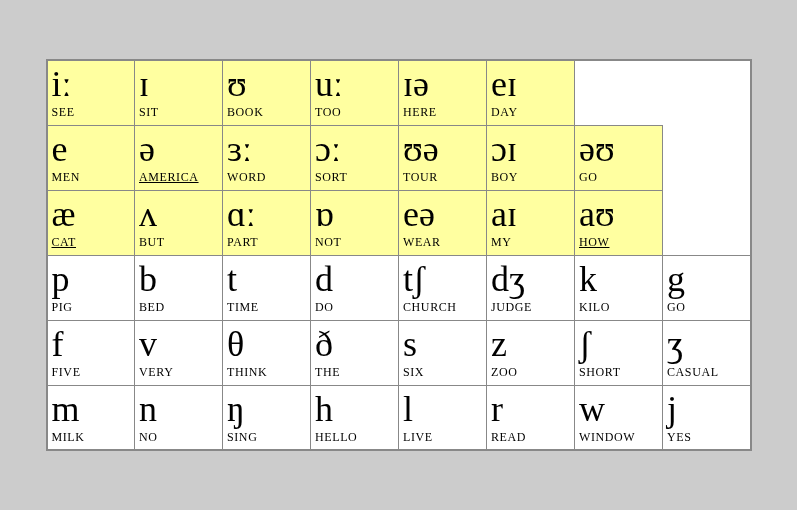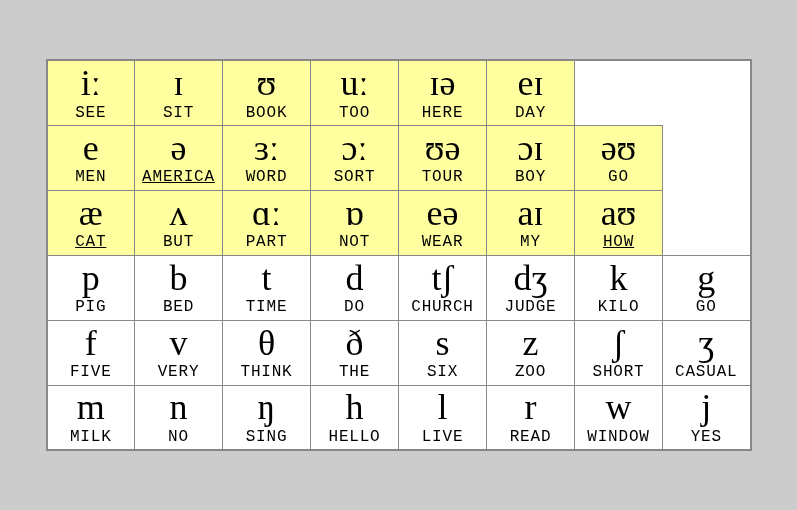--- a/index.html
+++ b/index.html
@@ -12,40 +12,40 @@
       height: 510px;
       font-family: 'Times New Roman', Times, serif;
     }
     .ipa-table {
       border-collapse: collapse;
       border: 2px solid #888;
       background: white;
     }
     .ipa-table td {
       border: 1px solid #888;
-      text-align: center;
+      text-align: left;
       vertical-align: middle;
       padding: 2px 4px;
       min-width: 88px;
       height: 65px;
     }
     .vowel-cell {
       background-color: #ffffa0;
     }
     .consonant-cell {
       background-color: #ffffff;
     }
     .ipa-symbol {
       font-size: 36px;
       display: block;
       line-height: 1.1;
     }
     .ipa-word {
-      font-size: 16px;
-      font-family: Liberation Mono, monospace;
+      font-size: 12px;
+      font-family: Liberation Serif, serif;
       letter-spacing: 0.05em;
       text-transform: uppercase;
       display: block;
       text-decoration: underline;
     }
     .no-underline {
       text-decoration: none;
     }
   </style>
 </head>

